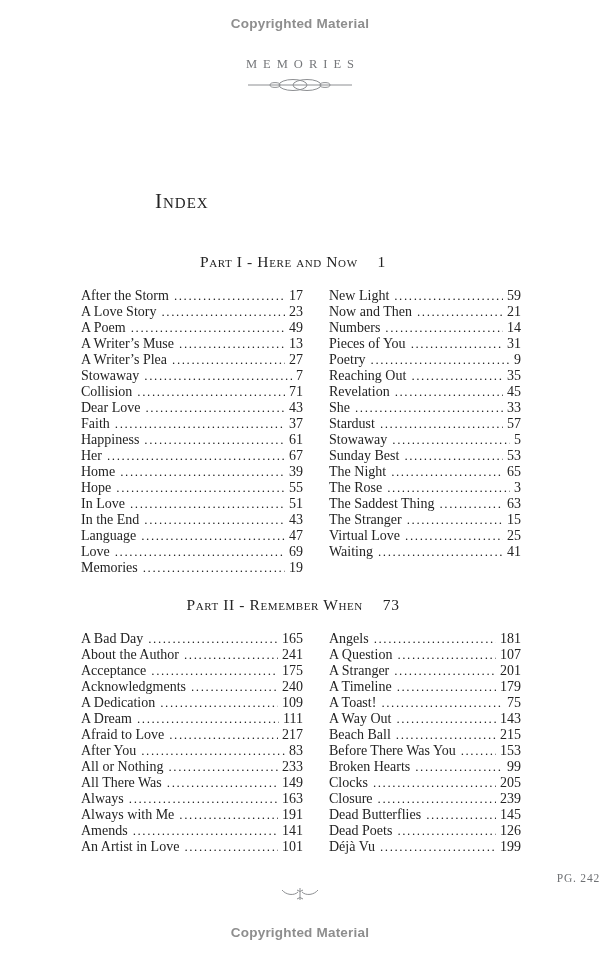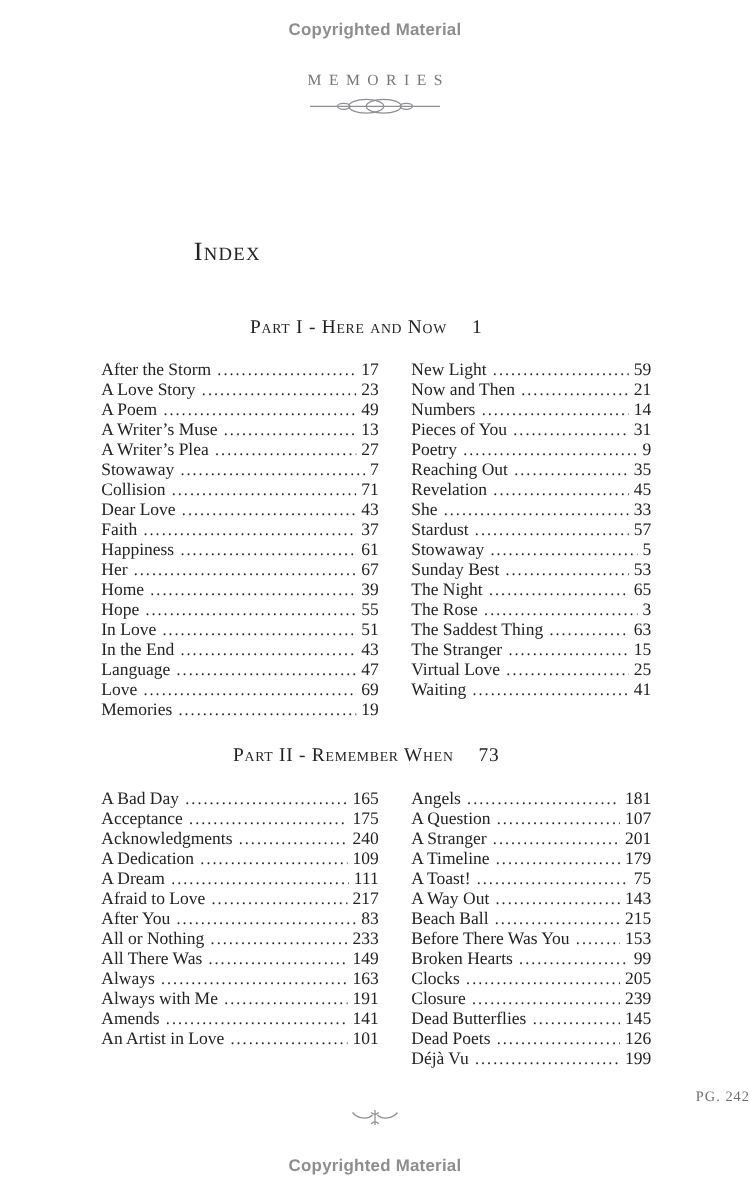--- a/index.html
+++ b/index.html
@@ -321,20 +321,25 @@
       <section class="part">
         <div class="part-heading"><span class="part-heading-text">Part II - Remember When</span><span class="part-heading-page">73</span></div>
         <div class="columns">
           <div class="col">
             <div class="entry">
               <span class="entry-title">A Bad Day</span>
               <span class="leader"></span>
               <span class="entry-page">165</span>
             </div>
             <div class="entry">
+              <span class="entry-title">About the Author</span>
+              <span class="leader"></span>
+              <span class="entry-page">241</span>
+            </div>
+            <div class="entry">
               <span class="entry-title">Acceptance</span>
               <span class="leader"></span>
               <span class="entry-page">175</span>
             </div>
             <div class="entry">
               <span class="entry-title">Acknowledgments</span>
               <span class="leader"></span>
               <span class="entry-page">240</span>
             </div>
             <div class="entry">

